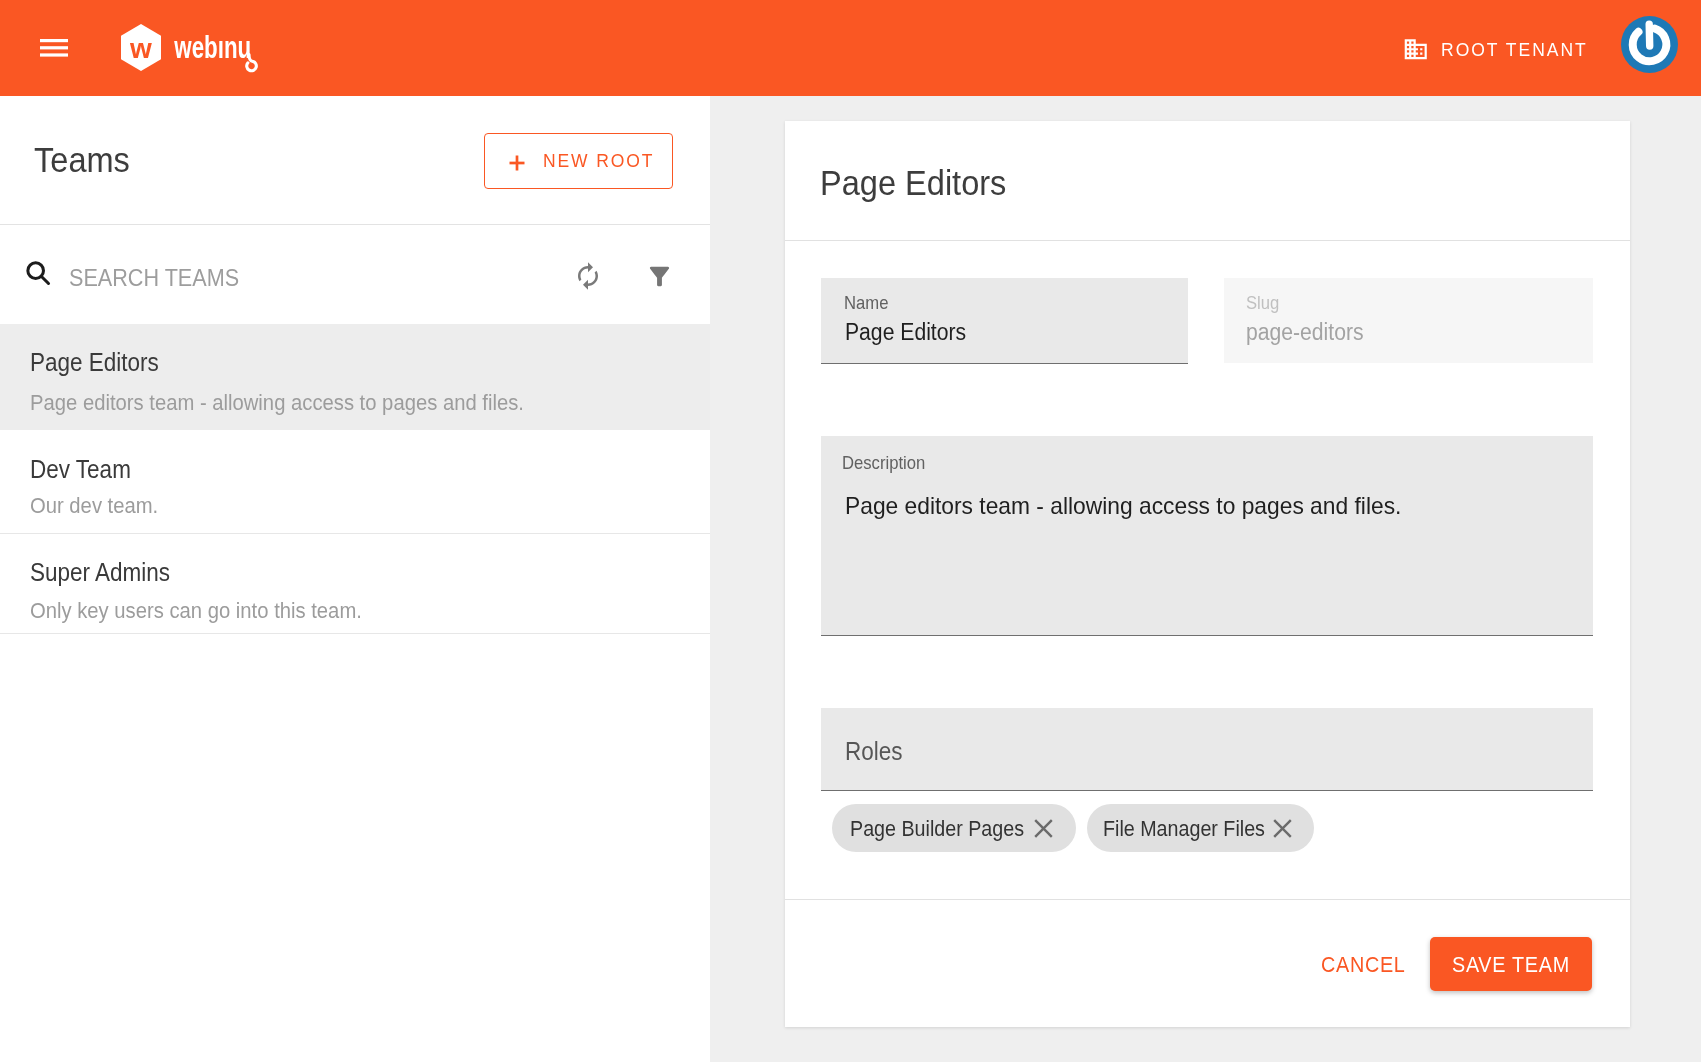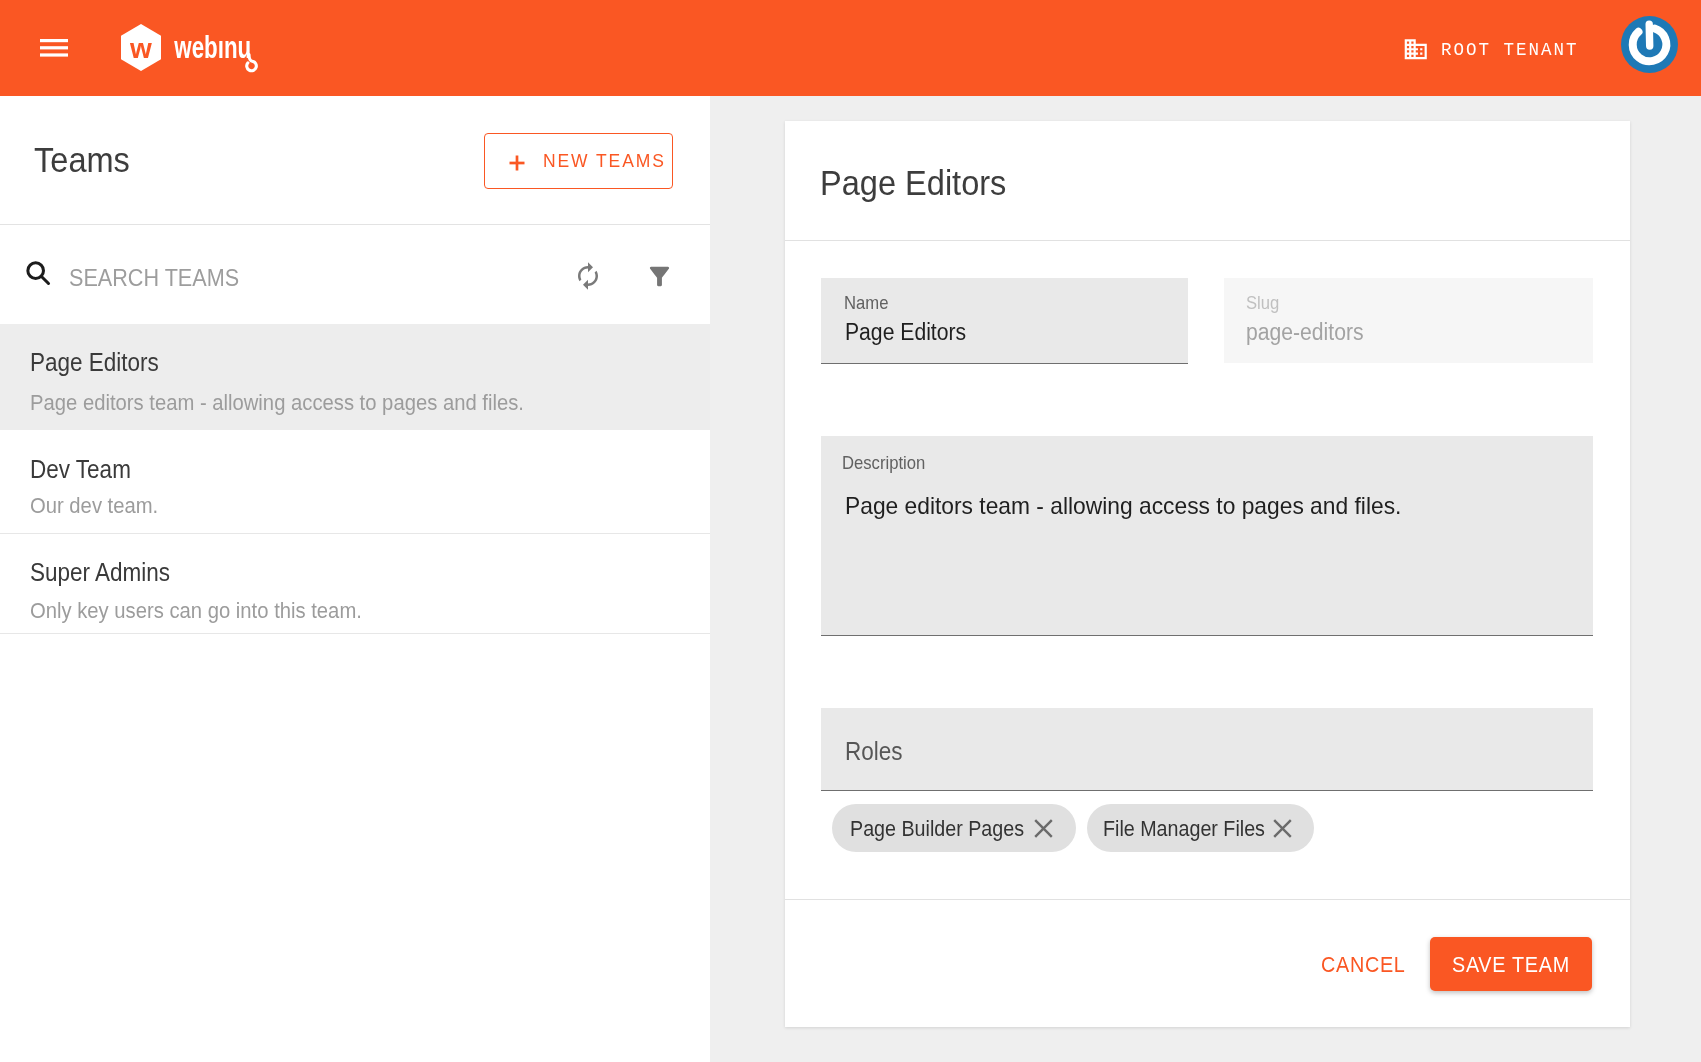--- a/index.html
+++ b/index.html
@@ -54,37 +54,37 @@
 
   <svg class="abs" style="left:172px; top:24px;" width="115" height="56" viewBox="0 0 115 56">
     <text x="3.2" y="34" font-family="Liberation Sans, sans-serif" font-weight="bold" font-size="31" fill="#ffffff" transform="scale(0.72,1)">webınu</text>
     <path d="M 77.0 30.5 C 77.1 35.0 77.9 36.9 80.2 37.2 A 4.8 4.8 0 1 1 75.9 38.8" fill="none" stroke="#ffffff" stroke-width="3.1" stroke-linecap="round"></path>
   </svg>
 
 
   <svg class="abs" style="left:1401.5px; top:35.5px;" width="27.5" height="26.5" viewBox="0 0 24 24">
     <path d="M12 7V3H2v18h20V7H12zM6 19H4v-2h2v2zm0-4H4v-2h2v2zm0-4H4V9h2v2zm0-4H4V5h2v2zm4 12H8v-2h2v2zm0-4H8v-2h2v2zm0-4H8V9h2v2zm0-4H8V5h2v2zm10 12h-8v-2h2v-2h-2v-2h2v-2h-2V9h8v10zm-2-8h-2v2h2v-2zm0 4h-2v2h2v-2z" fill="#ffffff"></path>
   </svg>
-  <span class="txtn" style="left:1441px; top:42.3px; color:#ffffff; font-size:17.5px; letter-spacing:2px;font-family:Liberation Mono, monospace;">ROOT TENANT</span>
+  <span class="txtn" style="left:1441px; top:42.3px; color:#ffffff; font-size:17.5px; letter-spacing:2px;">ROOT TENANT</span>
 
   <svg class="abs" style="left:1621px; top:16px;" width="57" height="57" viewBox="0 0 57 57">
     <circle cx="28.5" cy="28.5" r="28.5" fill="#1e79b6"></circle>
     <path d="M 33.7 12.5 A 16.8 16.8 0 1 1 17.5 15.8" fill="none" stroke="#ffffff" stroke-width="8" stroke-linecap="round"></path>
     <line x1="28.2" y1="8.2" x2="28.7" y2="30" stroke="#ffffff" stroke-width="7.4" stroke-linecap="round"></line>
   </svg>
 </div>
 
 <div id="leftpanel"></div>
 <span class="txt" style="left:34px; top:142px; font-size:35px; color:#3d3d3d; transform:scaleX(0.93);">Teams</span>
 <div id="newteam">
   <svg class="abs" style="left:23.5px; top:20.5px;" width="16" height="16" viewBox="0 0 16 16">
     <line x1="8" y1="0.5" x2="8" y2="15.5" stroke="#fa5723" stroke-width="2.7"></line>
     <line x1="0.5" y1="8" x2="15.5" y2="8" stroke="#fa5723" stroke-width="2.7"></line>
   </svg>
-  <span class="txtn" style="left:58px; top:18.5px; font-size:17.5px; letter-spacing:1.9px; color:#fa5723;">NEW TEAMS</span>
+  <span class="txtn" style="left:58px; top:18.5px; font-size:17.5px; letter-spacing:1.9px; color:#fa5723;">NEW ROOT</span>
 </div>
 <div id="lpdivider1"></div>
 
 <svg class="abs" style="left:24px; top:259px;" width="28" height="28" viewBox="0 0 24 24">
   <circle cx="10" cy="10" r="6.7" fill="none" stroke="#1c1c1c" stroke-width="2.6"></circle>
   <line x1="15.2" y1="15.2" x2="21" y2="21" stroke="#1c1c1c" stroke-width="2.6" stroke-linecap="round"></line>
 </svg>
 <span class="txt" style="left:68.5px; top:265.5px; font-size:24px; color:#9d9d9d;">SEARCH TEAMS</span>
 <svg class="abs" style="left:573px; top:261px;" width="30" height="30" viewBox="0 0 24 24">
   <path d="M12 6v3l4-4-4-4v3c-4.42 0-8 3.58-8 8 0 1.57.46 3.03 1.24 4.26L6.7 14.8c-.45-.83-.7-1.79-.7-2.8 0-3.31 2.69-6 6-6zm6.76 1.74L17.3 9.2c.44.84.7 1.79.7 2.8 0 3.31-2.69 6-6 6v-3l-4 4 4 4v-3c4.42 0 8-3.58 8-8 0-1.57-.46-3.03-1.24-4.26z" fill="#7a7a7a"></path>

